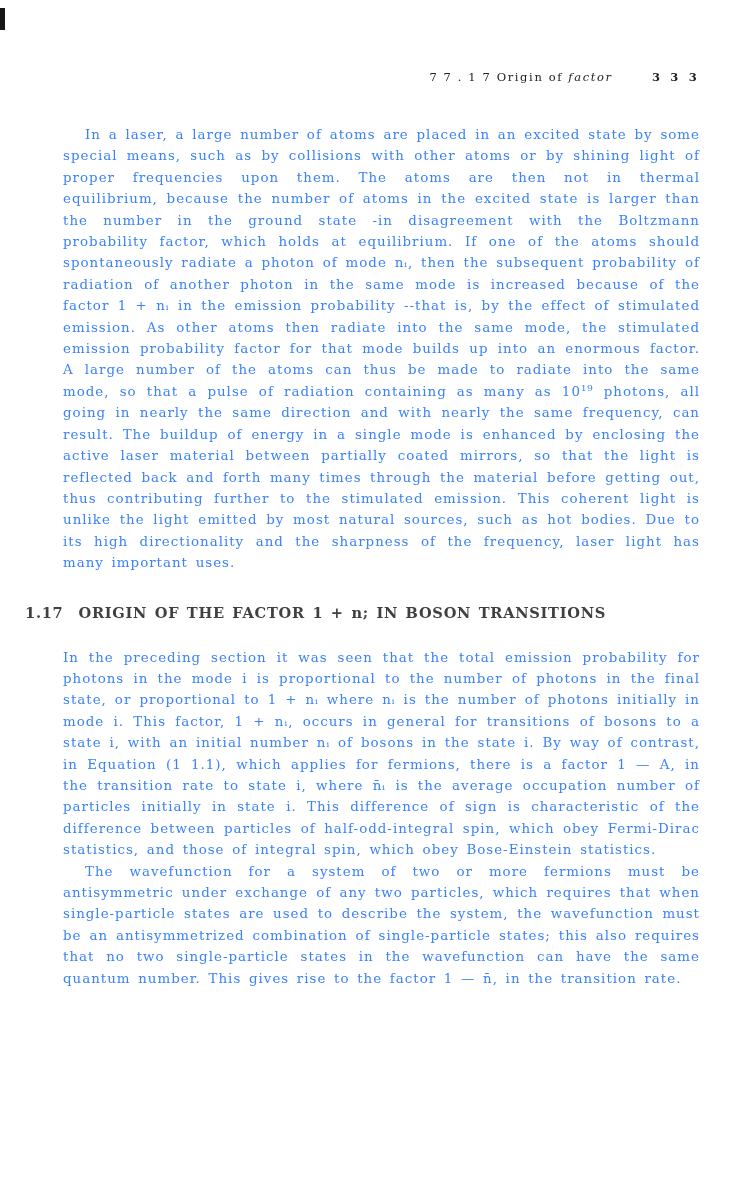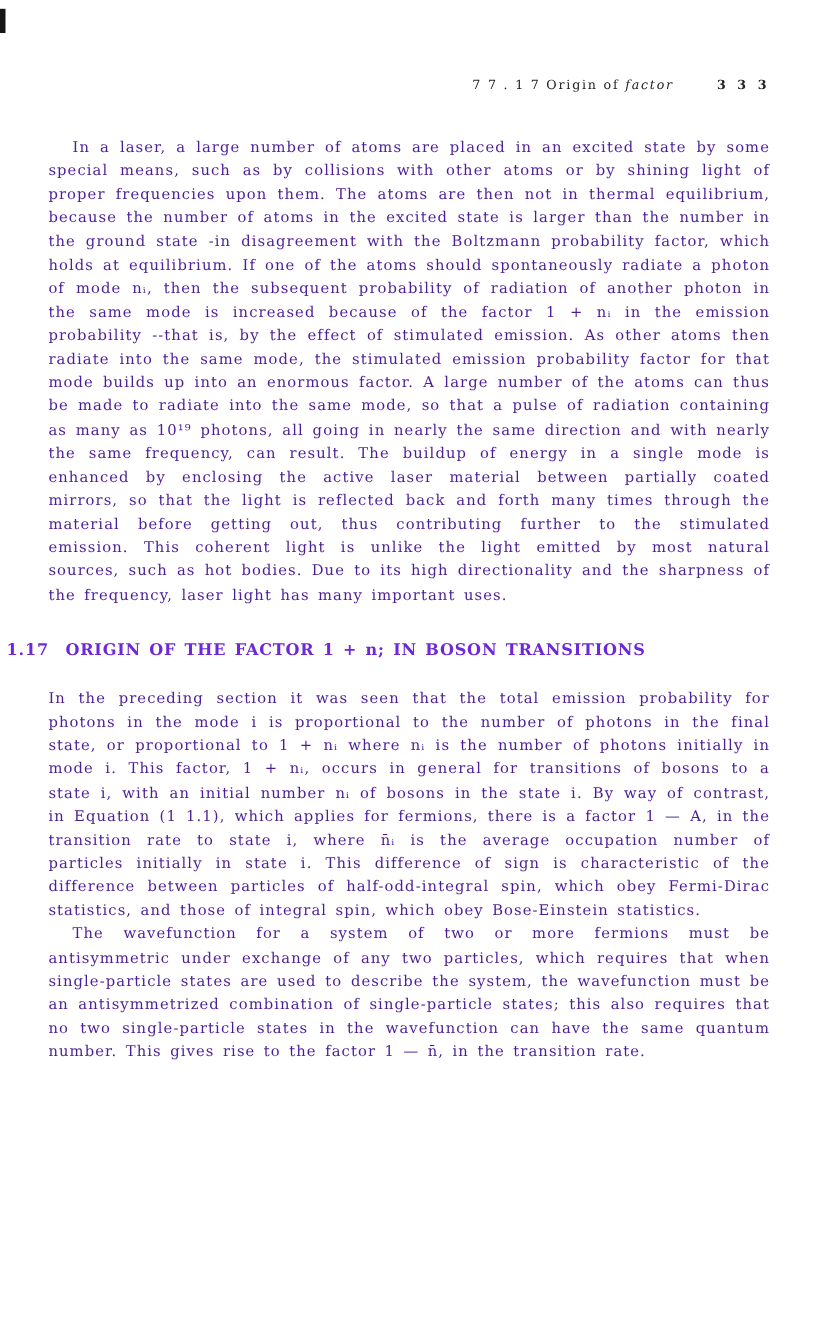--- a/index.html
+++ b/index.html
@@ -8,21 +8,21 @@
     background: #ffffff;
   }
   .page {
     position: relative;
     width: 746px;
     height: 1198px;
     background: #ffffff;
     color: #111;
     font-family: "DejaVu Serif", "Liberation Serif", serif;
     box-sizing: border-box;
-    padding: 70px 46px 0 44px;
+    padding: 70px 46px 0 63px;
     overflow: hidden;
   }
   .scan-artifact {
     position: absolute;
     left: 0;
     top: 8px;
     width: 5px;
     height: 22px;
     background: #161616;
   }
@@ -43,35 +43,35 @@
     font-weight: 600;
     letter-spacing: 0.28em;
   }
   .body-text {
     margin: 0;
     font-size: 13.4px;
     line-height: 21.4px;
     text-align: justify;
     letter-spacing: 0.075em;
     word-spacing: 0.18em;
-    color: #4c1d95;
+    color: #3b82f6;
   }
   .indent {
     text-indent: 22px;
   }
   .section-heading {
     display: flex;
     align-items: flex-start;
     gap: 15px;
     margin: 30px 0 26px -38px;
     font-weight: bold;
     font-size: 14.6px;
     letter-spacing: 0.05em;
     word-spacing: 0.12em;
-    color: #6d28d9;
+    color: #404040;
   }
   .section-number {
     flex: 0 0 auto;
   }
   .section-title {
     flex: 1 1 auto;
   }
 </style>
 </head>
 <body>

